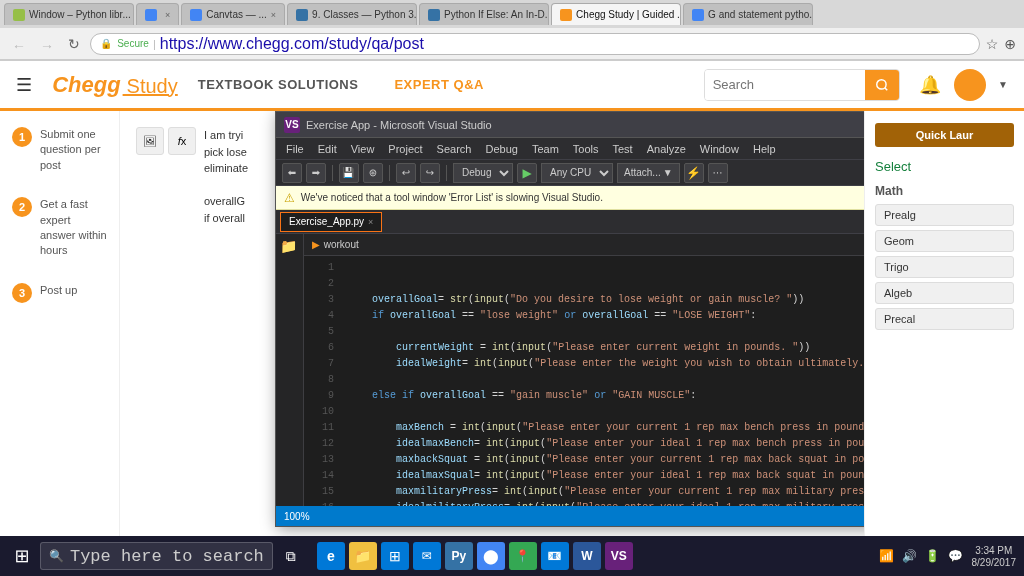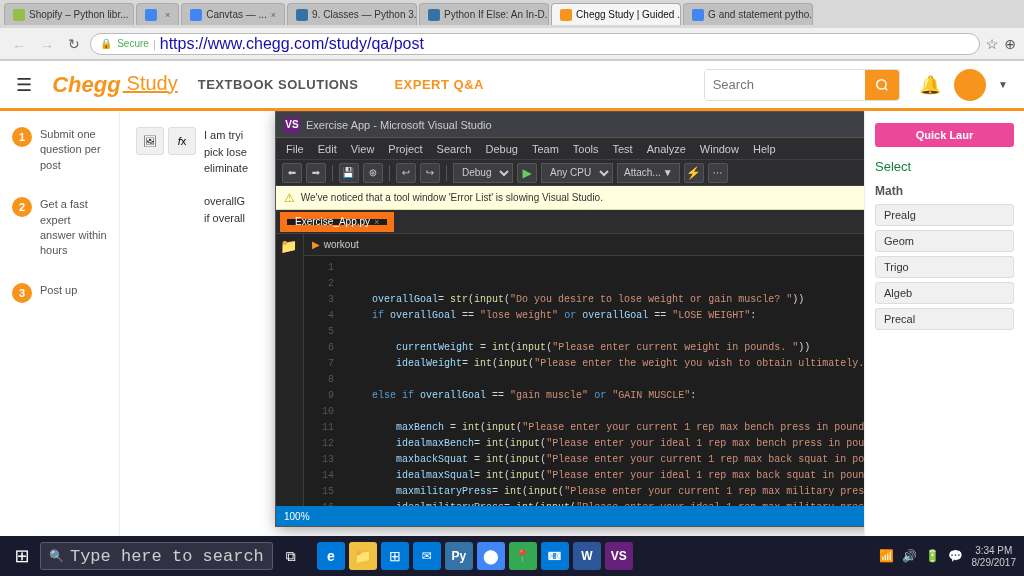--- a/index.html
+++ b/index.html
@@ -104,21 +104,21 @@
     .hamburger {
       font-size: 18px;
       color: #333;
       cursor: pointer;
     }
     .chegg-logo {
       font-size: 22px;
       font-weight: bold;
       color: #f7941e;
       display: flex;
-      align-items: flex-start;
+      align-items: flex-end;
       gap: 2px;
     }
     .chegg-logo .chegg-text { color: #f7941e; font-style: italic; }
     .chegg-logo .study-text { color: #f7941e; font-weight: normal; font-style: normal; font-size: 20px; text-decoration: underline; }
     .nav-links {
       display: flex;
       gap: 36px;
       align-items: center;
       flex: 1;
     }
@@ -402,21 +402,21 @@
     }
     .vs-tab {
       display: flex;
       align-items: center;
       height: 20px;
       padding: 0 8px;
       background: #3e3e42;
       font-size: 10px;
       color: #ccc;
       cursor: pointer;
-      border: 7px solid #f97316;
+      border: 1px solid #f97316;
       gap: 4px;
     }
     .vs-tab.active {
       background: #1e1e1e;
       color: #fff;
     }
     .vs-tab-close { font-size: 9px; color: #888; }
 
     
     .vs-editor {
@@ -505,21 +505,21 @@
     .op { color: #d4d4d4; }
 
     
     .right-sidebar {
       width: 160px;
       background: white;
       border-left: 1px solid #eee;
       padding: 12px 10px;
     }
     .quick-launch-btn {
-      background: #ec4899;
+      background: #a16207;
       color: white;
       border: none;
       padding: 6px 10px;
       font-size: 11px;
       font-weight: bold;
       cursor: pointer;
       width: 100%;
       margin-bottom: 12px;
       border-radius: 3px;
     }
@@ -604,21 +604,21 @@
     .tray-time { font-size: 10px; color: #ccc; text-align: center; line-height: 1.3; }
     .tray-date { font-size: 10px; color: #ccc; }
   </style>
 </head>
 <body>
 
 <div class="browser-chrome">
   <div class="tab-bar">
     <div class="tab">
       <div class="favicon tab-favicon-shopify"></div>
-      <span>Shopify – Python libr...</span>
+      <span>Window – Python libr...</span>
       <span class="close-x">×</span>
     </div>
     <div class="tab">
       <div class="favicon tab-favicon-blue"></div>
       <span></span>
       <span class="close-x">×</span>
     </div>
     <div class="tab">
       <div class="favicon tab-favicon-blue"></div>
       <span>Canvtas — ...</span>

